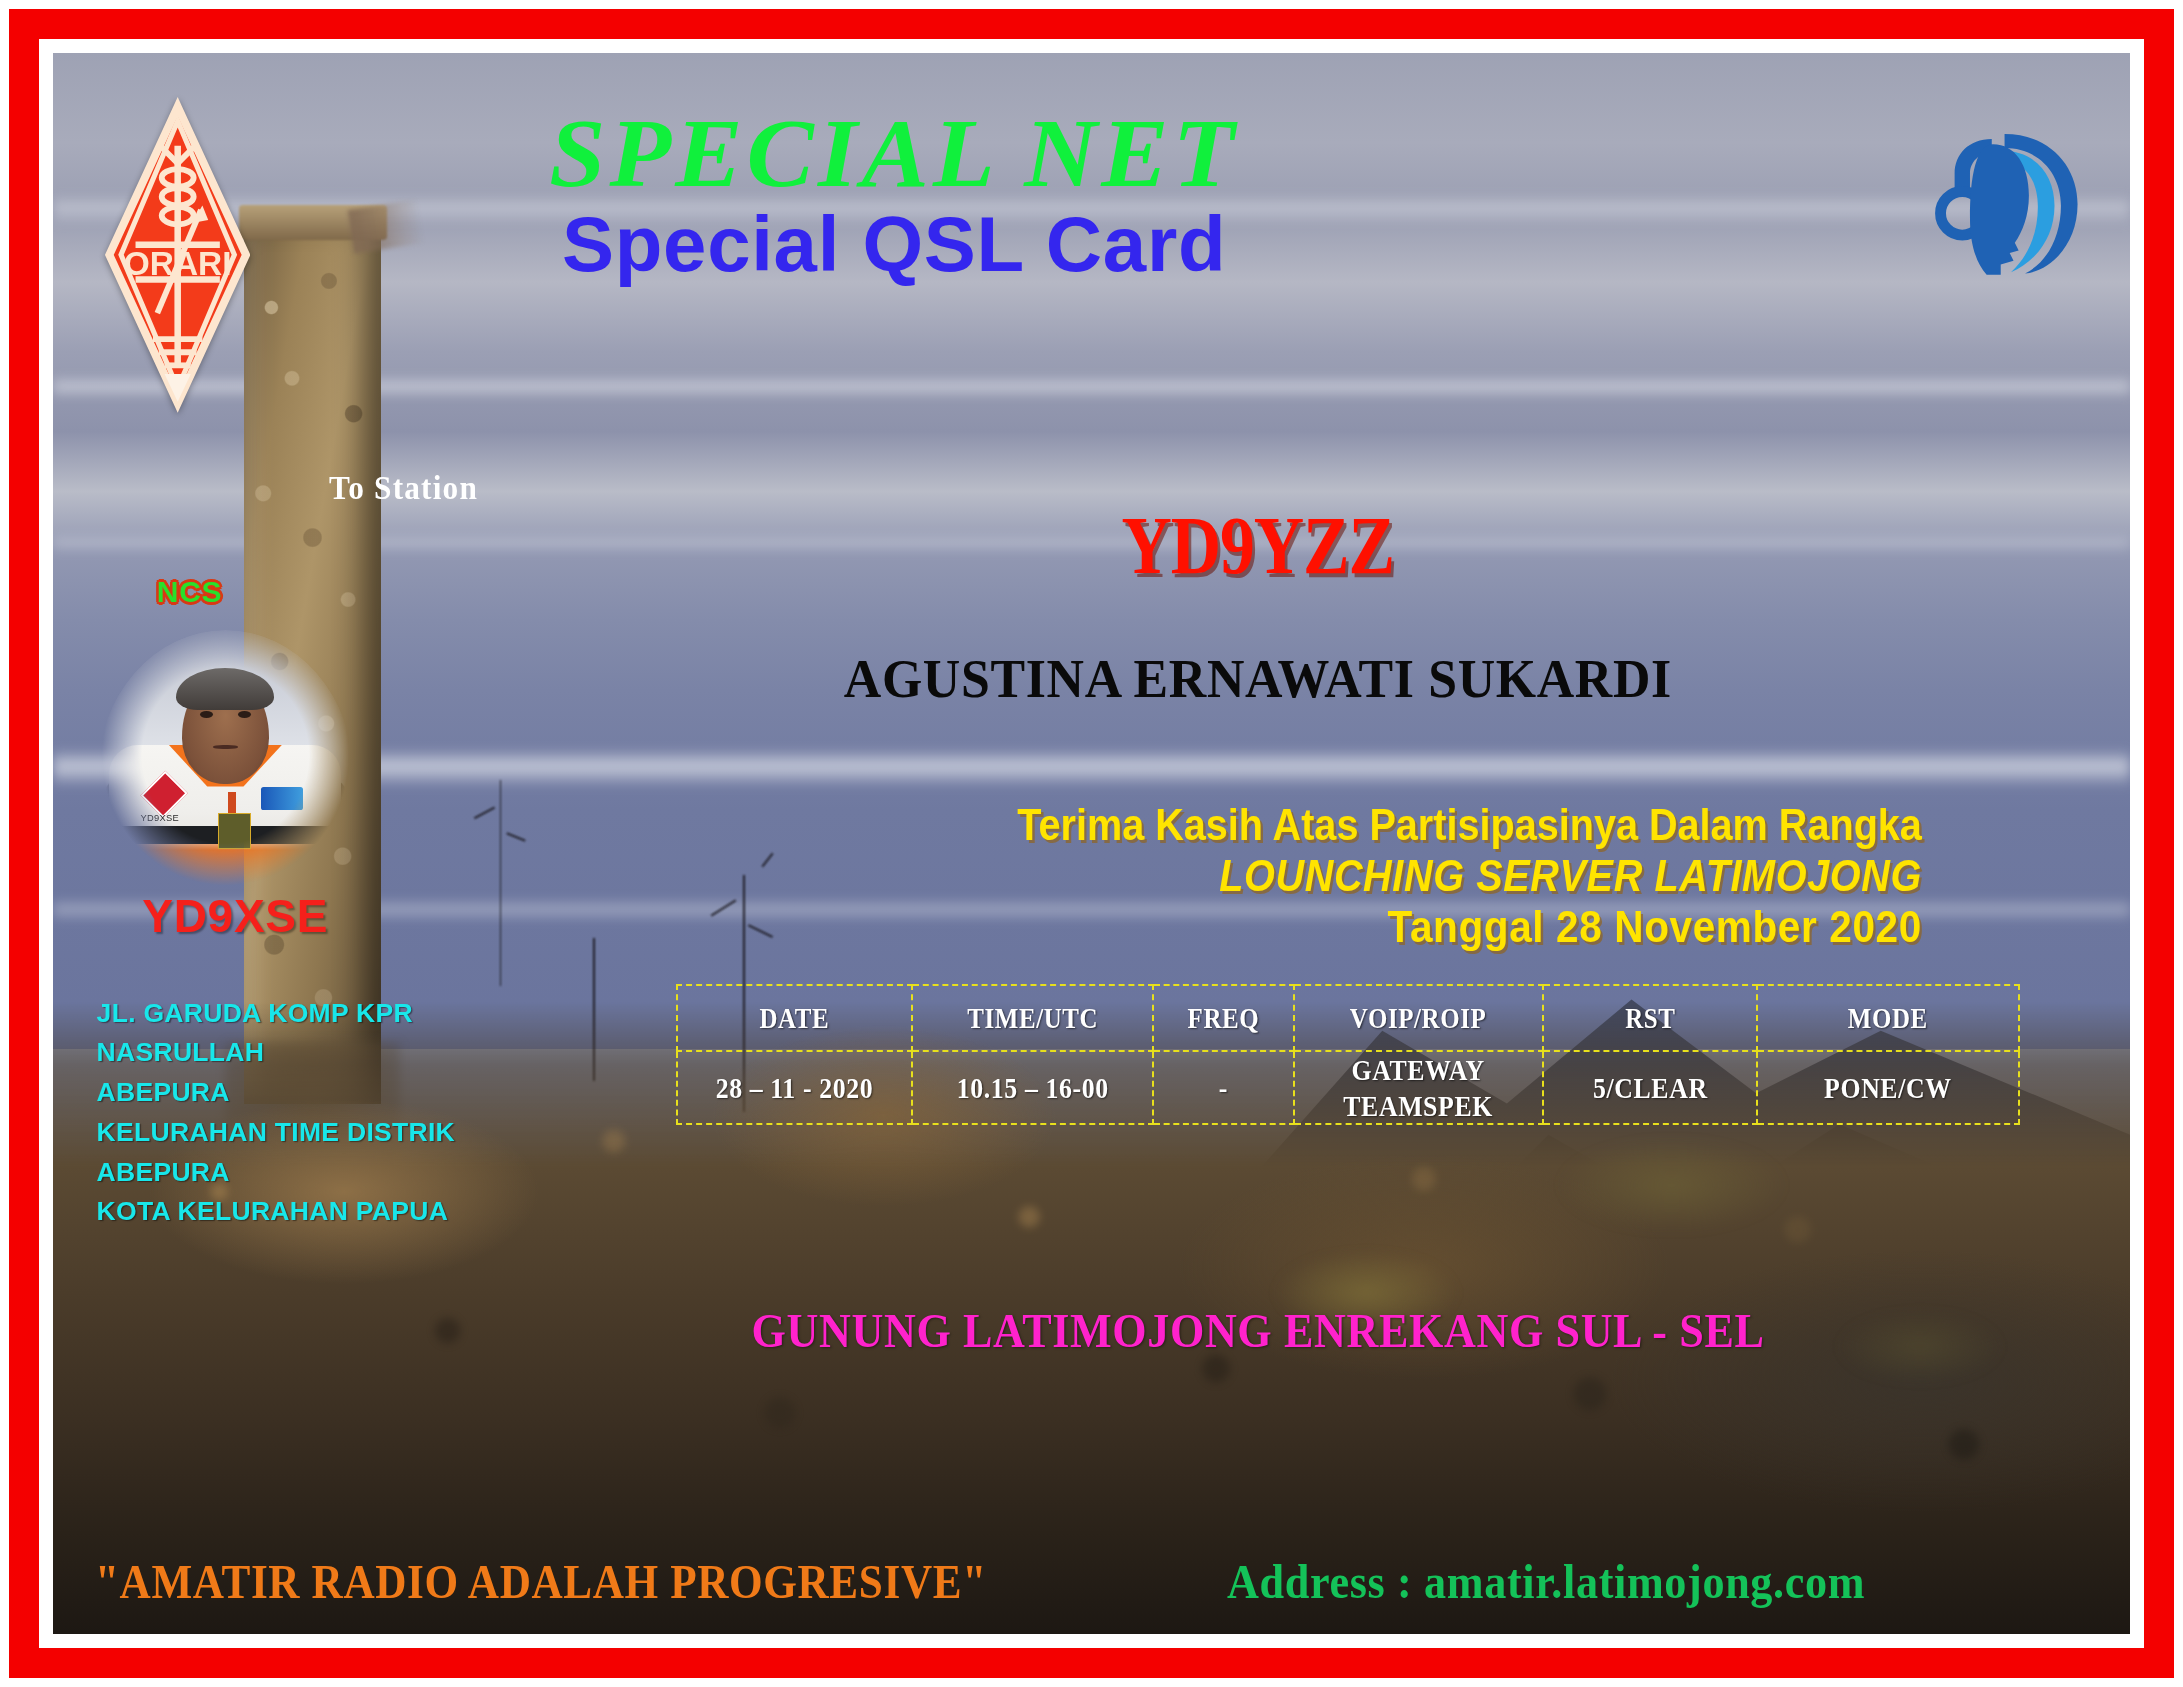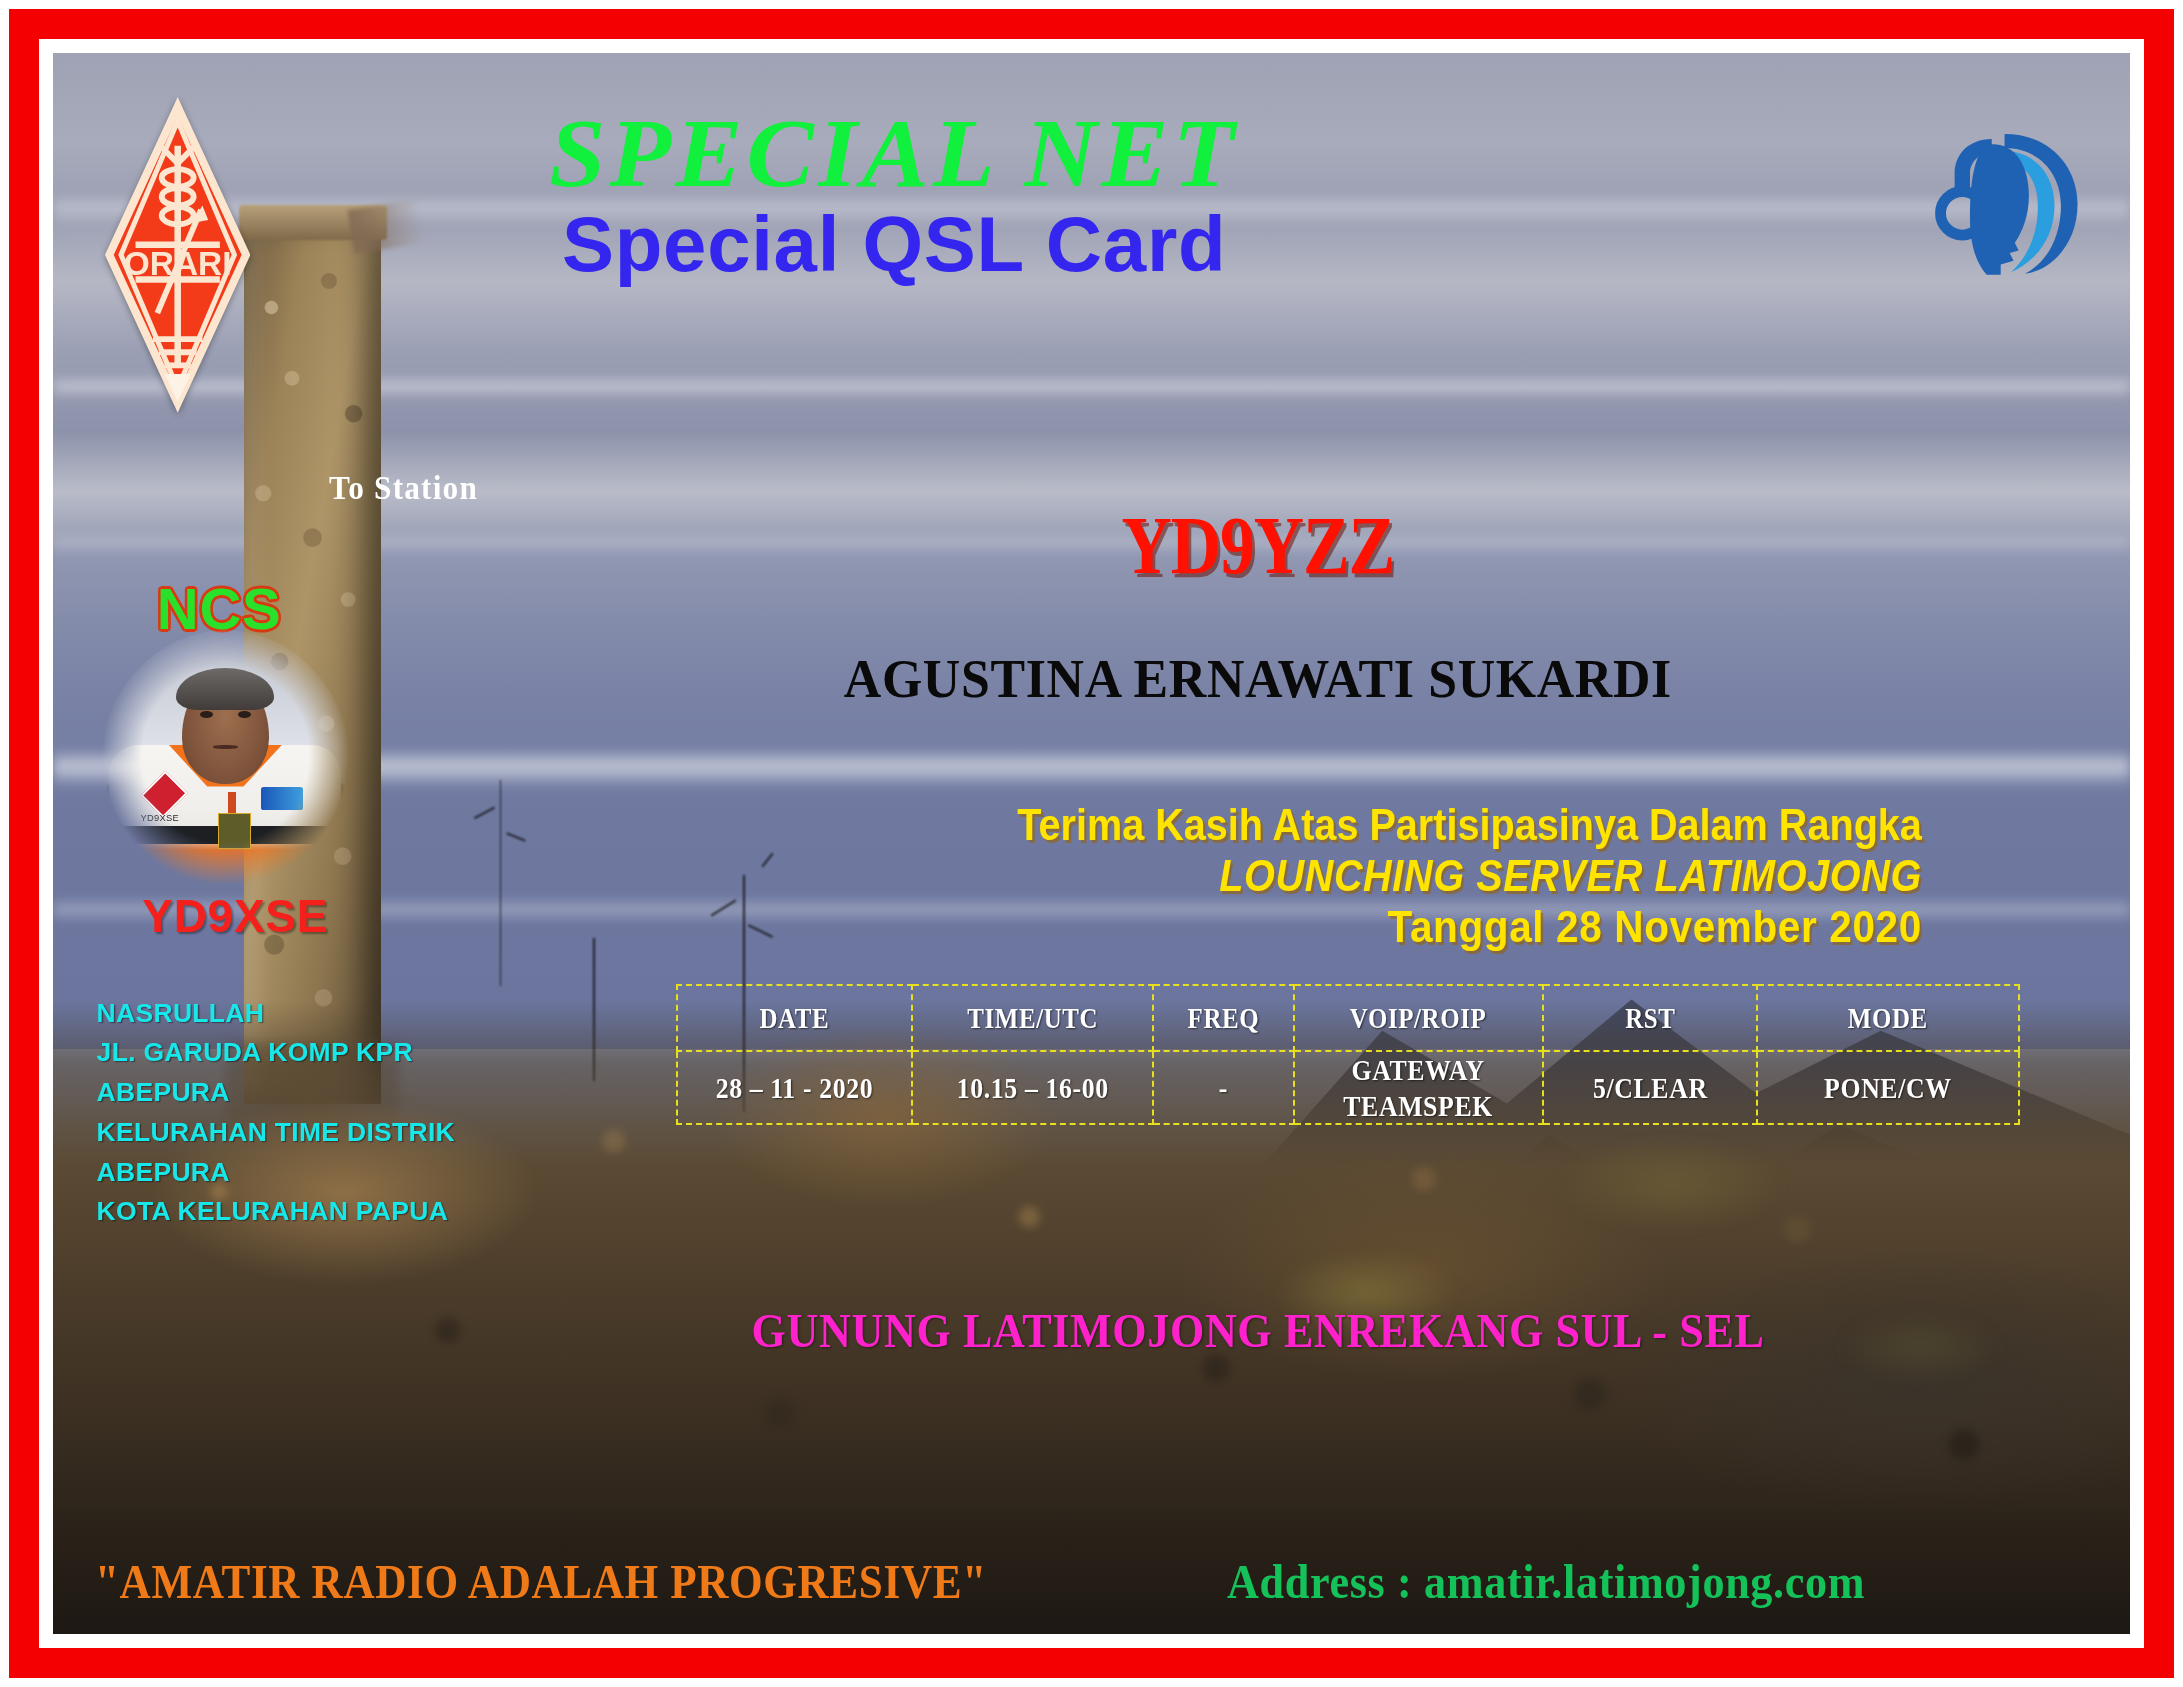--- a/index.html
+++ b/index.html
@@ -251,21 +251,21 @@
     transform:scaleX(.90);
   }
   .thanks .l1{font-size:44px;font-weight:700;letter-spacing:0px;}
   .thanks .l2{font-size:44px;font-weight:700;font-style:italic;letter-spacing:0.7px;}
   .thanks .l3{font-size:45px;font-weight:700;letter-spacing:0.7px;}
 
   
   .ncs-label{
     position:absolute;left:5.0%;top:33.0%;
     font-family:"Liberation Sans",sans-serif;
-    font-weight:700;font-size:58px;
+    font-weight:700;font-size:30px;
     color:#29e02b;
     letter-spacing:0.7px;
     text-shadow:
       -2px -2px 0 #d83a14, 2px -2px 0 #d83a14,
       -2px  2px 0 #d83a14, 2px  2px 0 #d83a14,
        0   -2.6px 0 #d83a14, 0    2.6px 0 #d83a14,
       -2.6px  0   0 #d83a14, 2.6px  0   0 #d83a14;
   }
   .ncs-photo{
     position:absolute;left:2.1%;top:36.5%;width:12.4%;height:16.5%;
@@ -500,22 +500,22 @@
       <div class="ph-head"></div>
       <div class="ph-hair"></div>
       <div class="ph-eye l"></div>
       <div class="ph-eye r"></div>
       <div class="ph-mouth"></div>
       <div class="ph-tag">YD9XSE</div>
     </div>
     <div class="ncs-call">YD9XSE</div>
 
     <div class="addr">
+      <div>JL. GARUDA KOMP KPR</div>
       <div>NASRULLAH</div>
-      <div>JL. GARUDA KOMP KPR</div>
       <div>ABEPURA</div>
       <div>KELURAHAN TIME DISTRIK</div>
       <div>ABEPURA</div>
       <div>KOTA KELURAHAN PAPUA</div>
     </div>
 
     <table class="qso-table">
       <colgroup>
         <col class="c-date">
           <col class="c-time">

